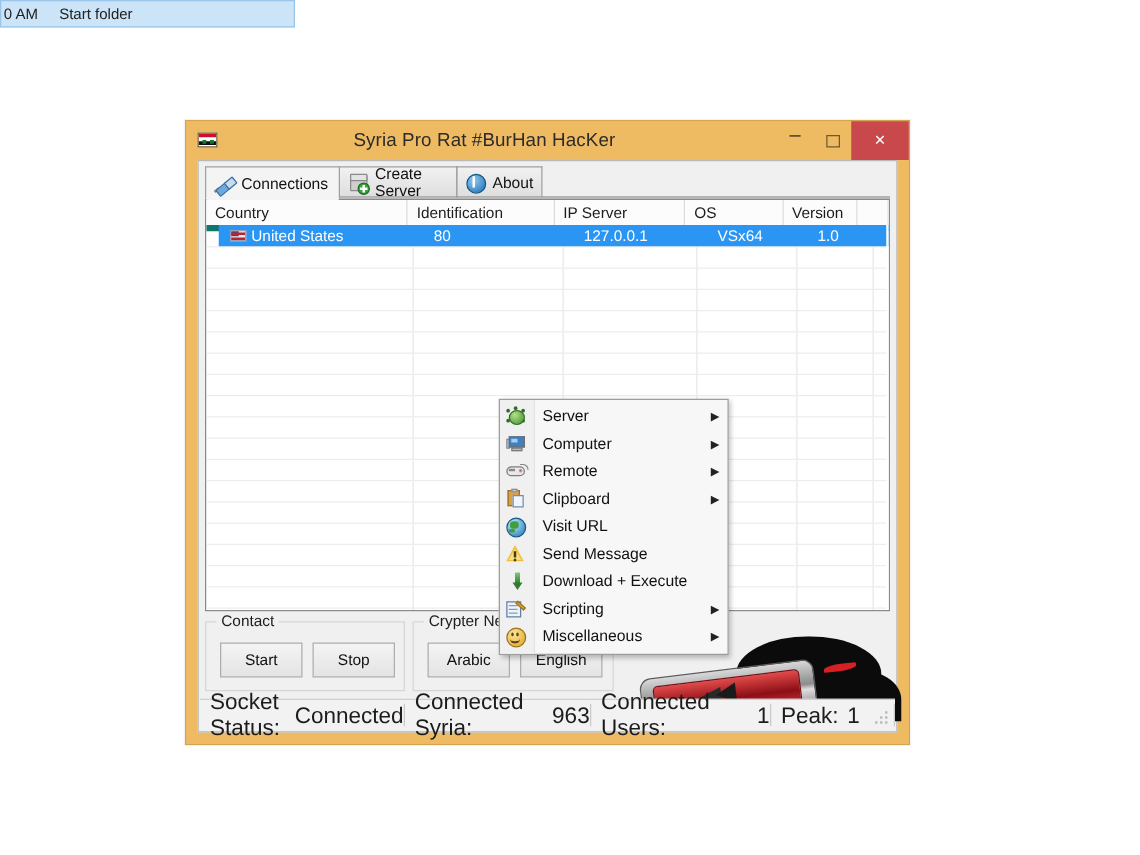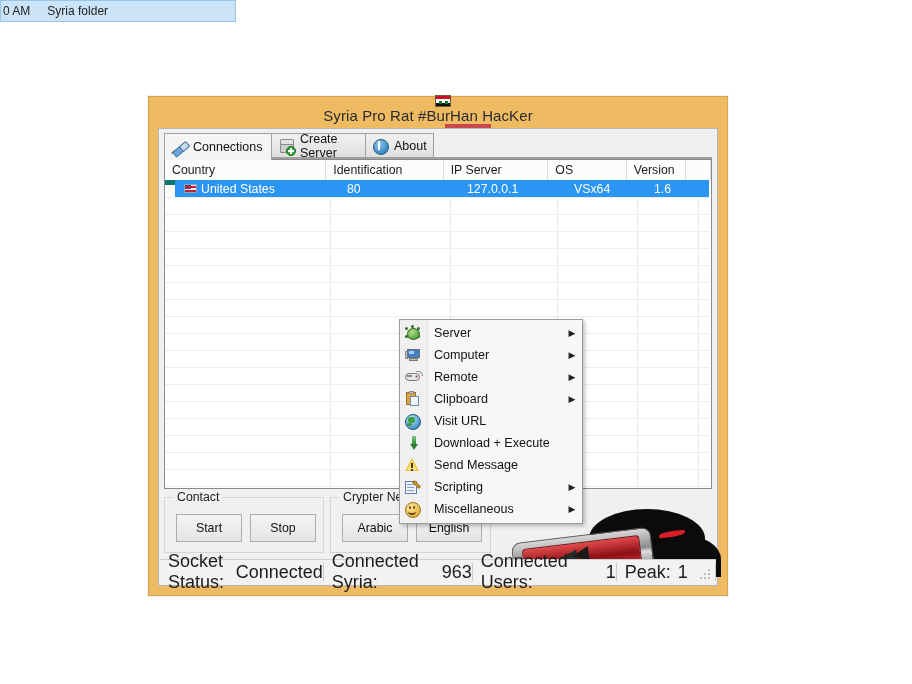--- a/index.html
+++ b/index.html
@@ -31,21 +31,21 @@
     border:1px solid #d6a44c;
     box-sizing:border-box;
     box-shadow:0 0 0 1px rgba(0,0,0,0.05);
   }
   .win-frame{
     position:absolute;left:0;top:0;right:0;bottom:0;
     background:#eeba62;
   }
   .titlebar{
     position:absolute;left:0;top:0;right:0;height:31px;
-    display:flex;align-items:center;flex-direction:column;
+    display:flex;align-items:center;
   }
   .title-icon{
     width:16px;height:12px;margin-left:9px;margin-top:-2px;
     position:relative;flex:none;
     border:1px solid #6b5a33;
     box-sizing:border-box;
     background:#fff;
     overflow:hidden;
   }
   .title-icon .fr{position:absolute;left:0;right:0;height:33.3%;}
@@ -358,21 +358,21 @@
   .sb-cell:last-of-type{border-right:none;}
   .sb-label{margin-right:7px;}
   .grip{position:absolute;right:5px;bottom:4px;width:11px;height:11px;}
   .grip i{position:absolute;width:2px;height:2px;background:#bdbdbd;display:block;}
 </style>
 </head>
 <body>
 
 <div class="explorer-row">
   <span class="explorer-time">0 AM</span>
-  <span class="explorer-kind">Syria folder</span>
+  <span class="explorer-kind">Start folder</span>
 </div>
 
 <div class="window">
   <div class="win-frame">
 
     <div class="titlebar">
       <div class="title-icon">
         <div class="fr fr1"></div>
           <div class="fr fr2"></div>
           <div class="fr fr3"></div>
@@ -463,21 +463,21 @@
               <span class="flag-us">
                 <i class="canton"></i>
                   <i class="stripe st1"></i>
                   <i class="stripe st2"></i>
               </span>
               <span>United States</span>
             </div>
             <div class="lv-cell" style="width:120px;">80</div>
             <div class="lv-cell" style="width:107px;">127.0.0.1</div>
             <div class="lv-cell" style="width:80px;">VSx64</div>
-            <div class="lv-cell" style="width:61px;">1.6</div>
+            <div class="lv-cell" style="width:61px;">1.0</div>
           </div>
           <div class="lv-scroll-right"></div>
         </div>
       </div>
 
       <div class="ctxmenu">
         <div class="gutter"></div>
 
         <div class="ctx-item">
           <span class="ctx-ico">
@@ -538,39 +538,39 @@
                 <i class="land"></i>
                 <i class="land2"></i>
               </span>
           </span>
           <span class="ctx-label">Visit URL</span>
           <span class="ctx-arrow"></span>
         </div>
 
         <div class="ctx-item">
           <span class="ctx-ico">
-            <span class="i-dl">
-                <i class="shaft"></i>
-                <i class="head"></i>
-              </span>
-          </span>
-          <span class="ctx-label">Download + Execute</span>
-          <span class="ctx-arrow"></span>
-        </div>
-
-        <div class="ctx-item">
-          <span class="ctx-ico">
             <span class="i-warn">
                 <i class="tri"></i>
                 <i class="tri2"></i>
                 <i class="bang"></i>
                 <i class="bangd"></i>
               </span>
           </span>
           <span class="ctx-label">Send Message</span>
+          <span class="ctx-arrow"></span>
+        </div>
+
+        <div class="ctx-item">
+          <span class="ctx-ico">
+            <span class="i-dl">
+                <i class="shaft"></i>
+                <i class="head"></i>
+              </span>
+          </span>
+          <span class="ctx-label">Download + Execute</span>
           <span class="ctx-arrow"></span>
         </div>
 
         <div class="ctx-item">
           <span class="ctx-ico">
             <span class="i-script">
                 <i class="pg"></i>
                 <i class="ln l1"></i>
                 <i class="ln l2"></i>
                 <i class="ln l3"></i>

